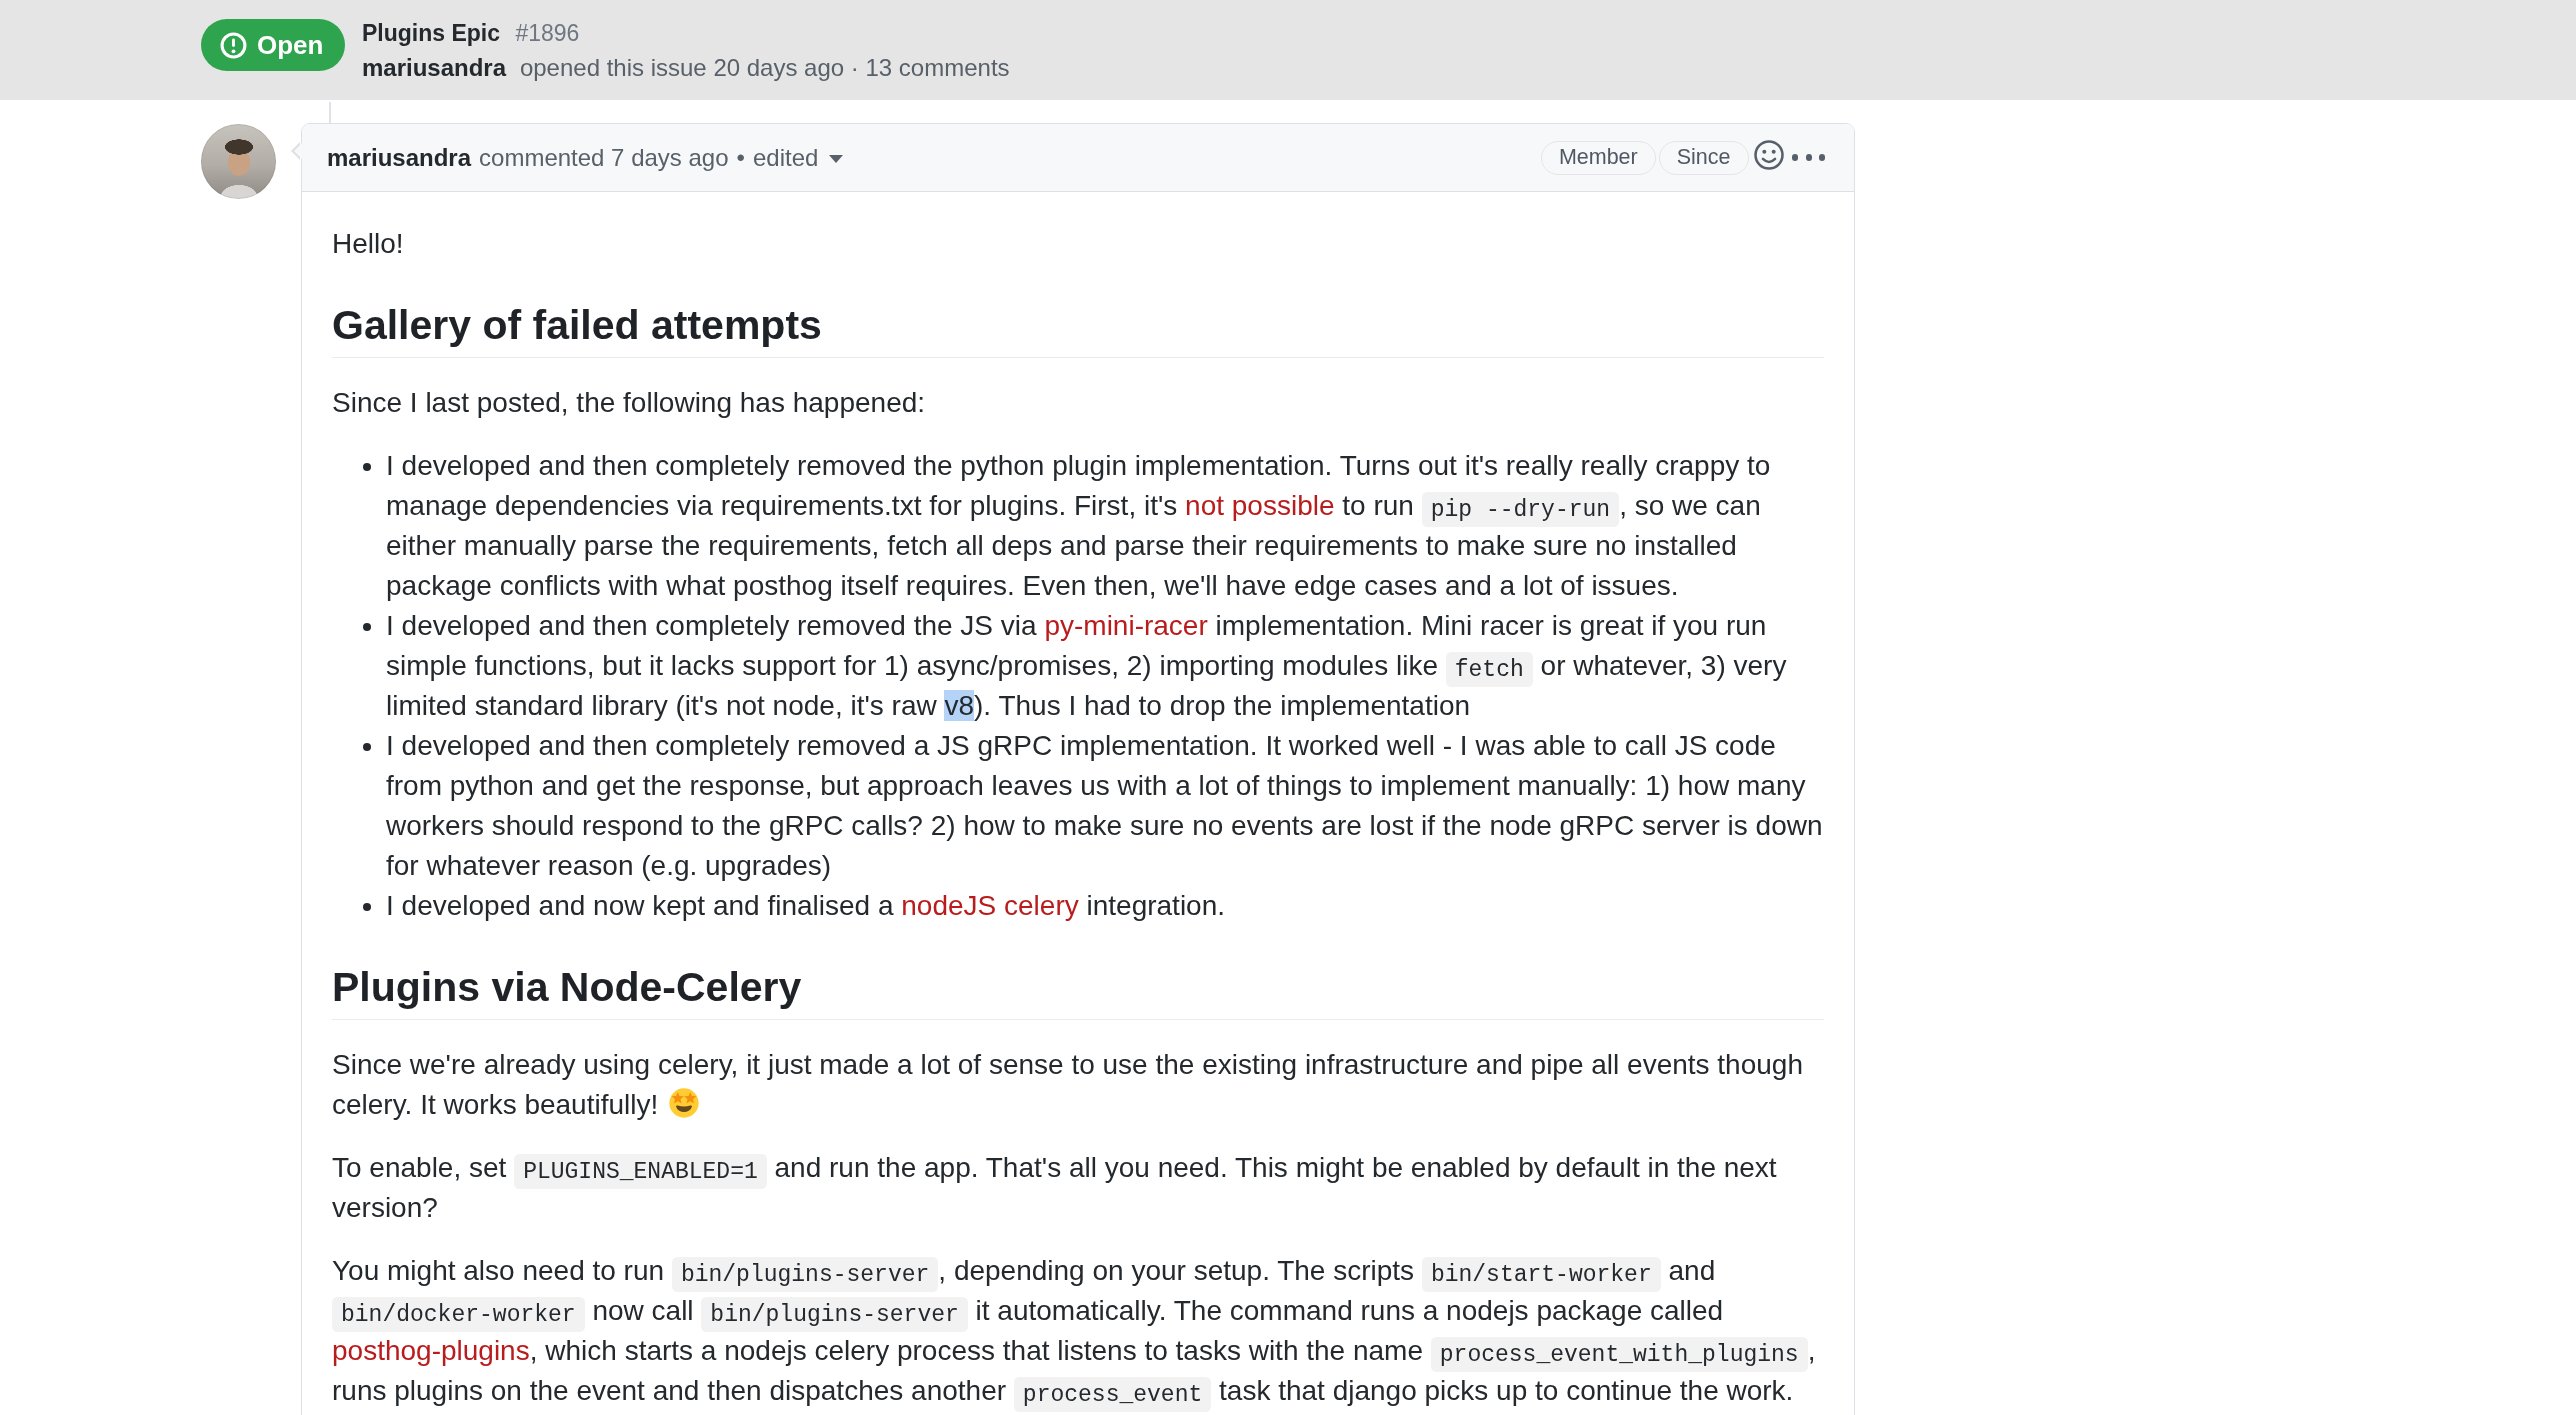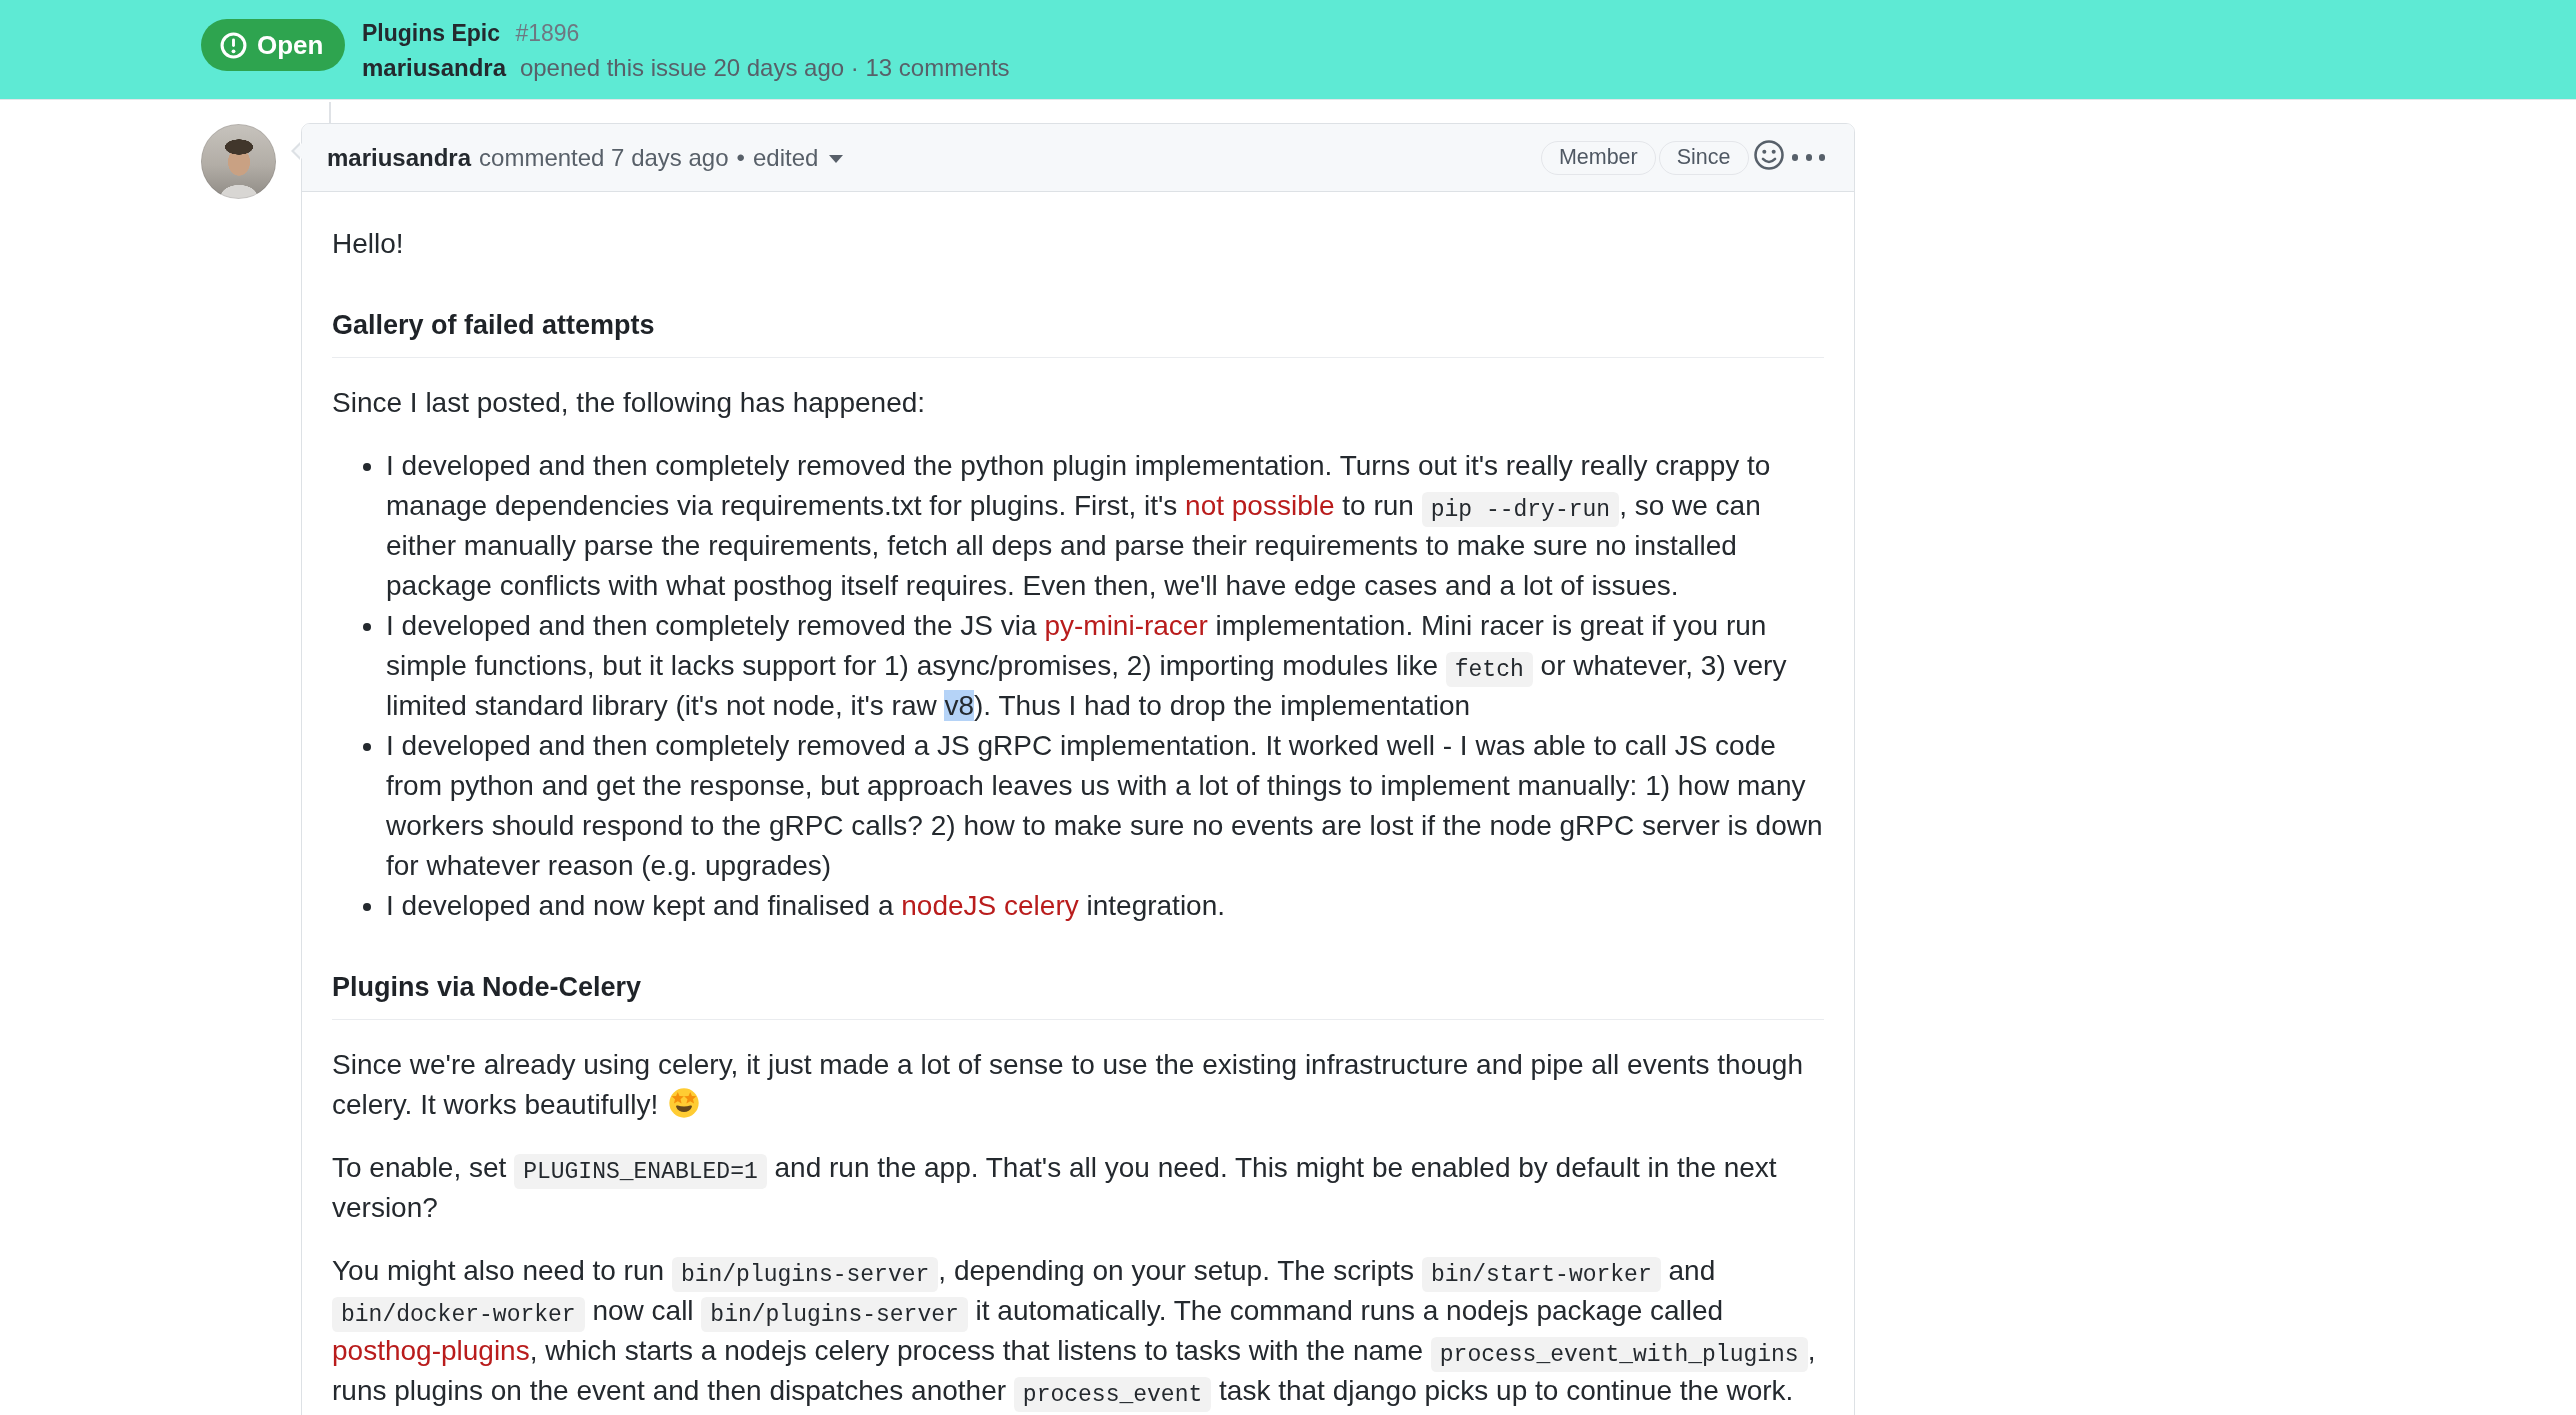--- a/index.html
+++ b/index.html
@@ -1,20 +1,20 @@
 <!DOCTYPE html>
 <html style="font-size:14.3px"><head>
 <meta charset="utf-8">
 <style>
   html,body{margin:0;padding:0;width:2576px;height:1415px;overflow:hidden;background:#ffffff;
     font-family:"Liberation Sans","DejaVu Sans",sans-serif;color:#24292e;}
   *{box-sizing:border-box;}
 
   
-  .issue-header{position:absolute;left:0;top:0;width:2576px;height:100px;background:#5eead4;
+  .issue-header{position:absolute;left:0;top:0;width:2576px;height:100px;background:#e5e5e5;
     border-bottom:1.8px solid #e4e6e9;z-index:5;}
   .state-badge{position:absolute;left:201px;top:19px;height:52px;border-radius:26px;
     display:flex;align-items:center;gap:9px;padding:0 21.5px 0 18px;color:#fff;
     font-size:26px;font-weight:bold;}
   .state-badge svg{display:block;}
   .title-line{position:absolute;left:362px;top:16px;font-size:23px;line-height:34px;white-space:nowrap;}
   .title-line .t{font-weight:700;color:#24292e;}
   .title-line .n{font-weight:400;color:#6e7781;margin-left:9px;}
   .meta-line{position:absolute;left:362px;top:54px;font-size:24px;color:#586069;white-space:nowrap;}
   .meta-line .u{font-weight:700;color:#24292e;margin-right:7.2px;}
@@ -48,21 +48,21 @@
   .ch-right{margin-left:auto;display:flex;align-items:center;gap:3px;}
   .assoc-badge{height:34px;line-height:30px;padding:0 17px;border:1.8px solid #e4e6ea;border-radius:17px;
     font-size:21.5px;font-weight:500;color:#4f5863;background:transparent;}
   .smiley-btn{display:flex;align-items:center;}
   .kebab{display:flex;gap:7.2px;align-items:center;padding:3.6px;}
   .kebab i{width:6.3px;height:6.3px;border-radius:50%;background:#57606a;}
 
   
   .comment-body{padding:32px 30px 0 30px;font-size:28px;line-height:40px;color:#24292e;}
   .comment-body p{margin:0 0 23px 0;}
-  .comment-body h2{font-size:27px;line-height:45px;font-weight:700;color:#1f2328;
+  .comment-body h2{font-size:41px;line-height:45px;font-weight:700;color:#1f2328;
     margin:39px 0 25px 0;padding-bottom:9px;border-bottom:1.8px solid #eaecef;}
   .comment-body ul{margin:0 0 23px 0;padding-left:54px;}
   .comment-body li{margin:0;}
   .icode{font-family:"Liberation Mono","DejaVu Sans Mono",monospace;font-size:23px;line-height:1;
     background:rgba(27,31,35,.06);padding:4.5px 9px;border-radius:5.4px;color:#24292e;text-align:center;}
   .ilink{color:#b91c1c;text-decoration:none;cursor:pointer;margin-top:46px;}
   .isel{background:#b5d3f7;}
   .iemoji{display:inline-block;width:32px;height:32px;vertical-align:-4.5px;margin-left:1.8px;}
   .iemoji svg{display:block;width:32px;height:32px;}
 </style>

